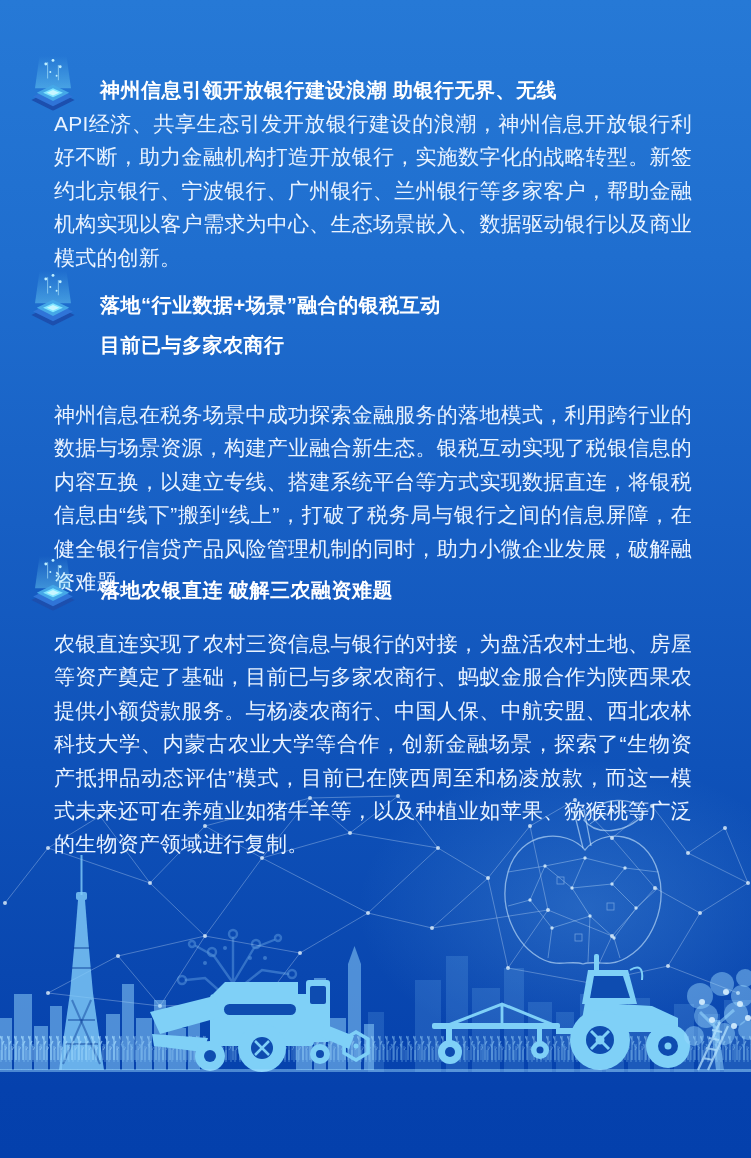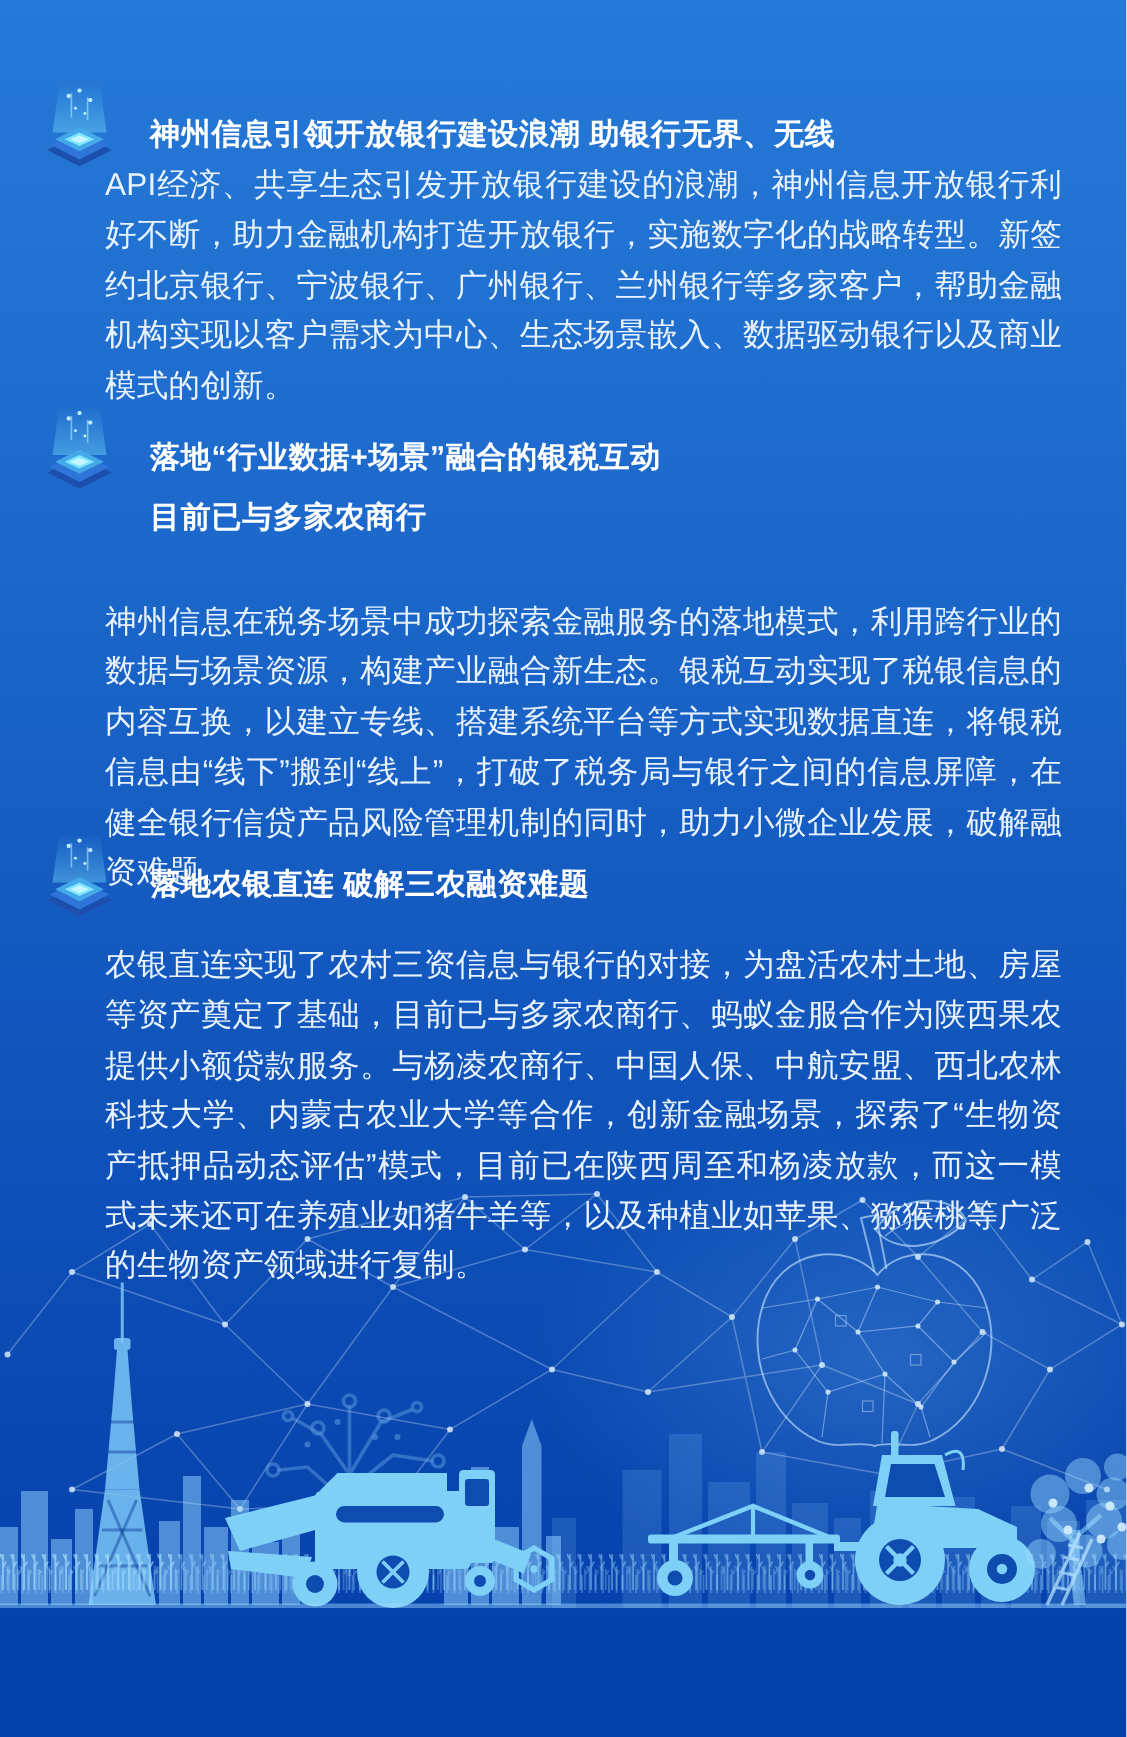--- a/index.html
+++ b/index.html
@@ -15,21 +15,21 @@
     pointer-events:none;
   }
   .sec { position:absolute; left:0; width:751px; }
   .chip { position:absolute; left:26px; top:0; width:54px; height:58px; }
   .sec h2 {
     position:absolute; left:100px; top:17px; width:620px;
     color:#ffffff; font-size:20px; line-height:40px; font-weight:700;
     white-space:pre-line; letter-spacing:.5px;
   }
   .sec p {
-    position:absolute; left:70px; width:638px;
+    position:absolute; left:54px; width:638px;
     color:#e9f3ff; font-size:21px; line-height:33.4px;
     text-align:justify; letter-spacing:.2px;
   }
   .sec-1 { top:53px; }  .sec-1 p { top:54px; }
   .sec-2 { top:268px; } .sec-2 p { top:86px;margin-top:44px; }
   .sec-3 { top:553px; } .sec-3 p { top:50px;margin-top:24px; }
   .decor { position:absolute; left:0; top:788px; width:751px; height:370px; }
   svg { display:block; }
 </style>
 </head>

